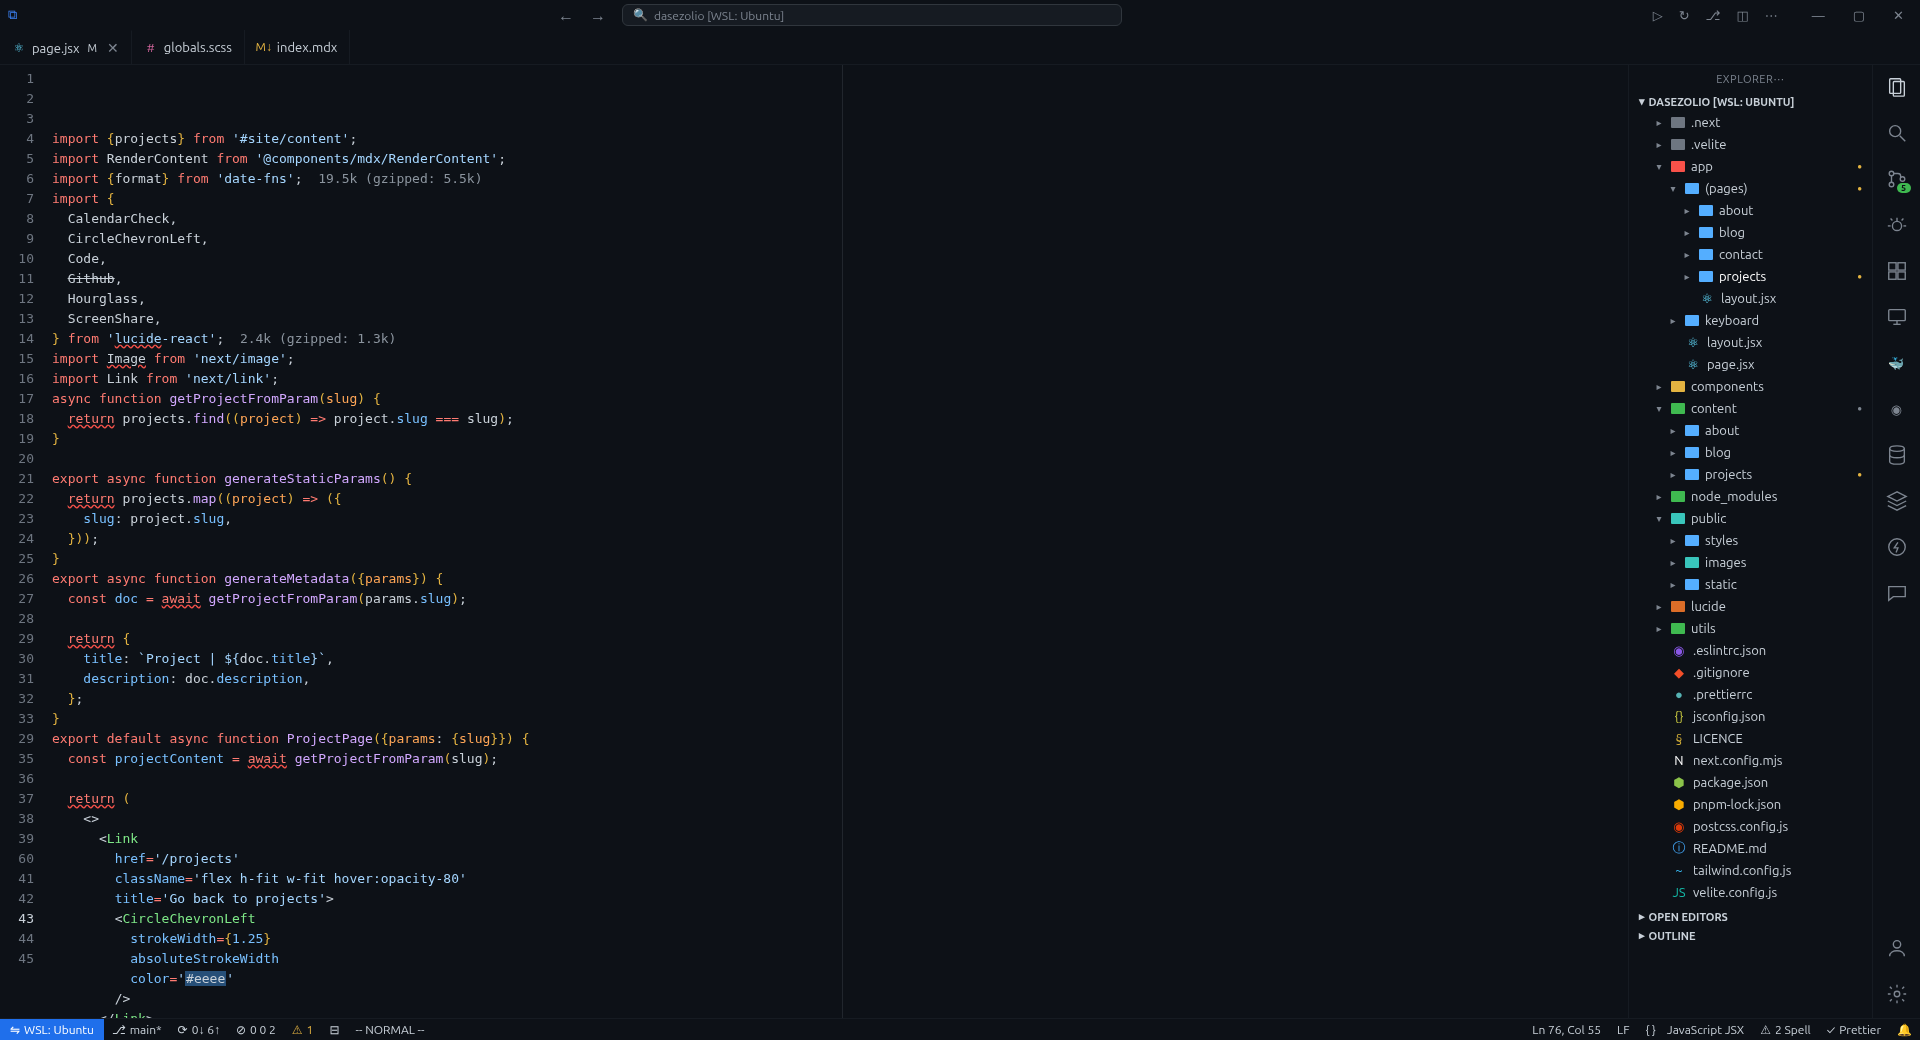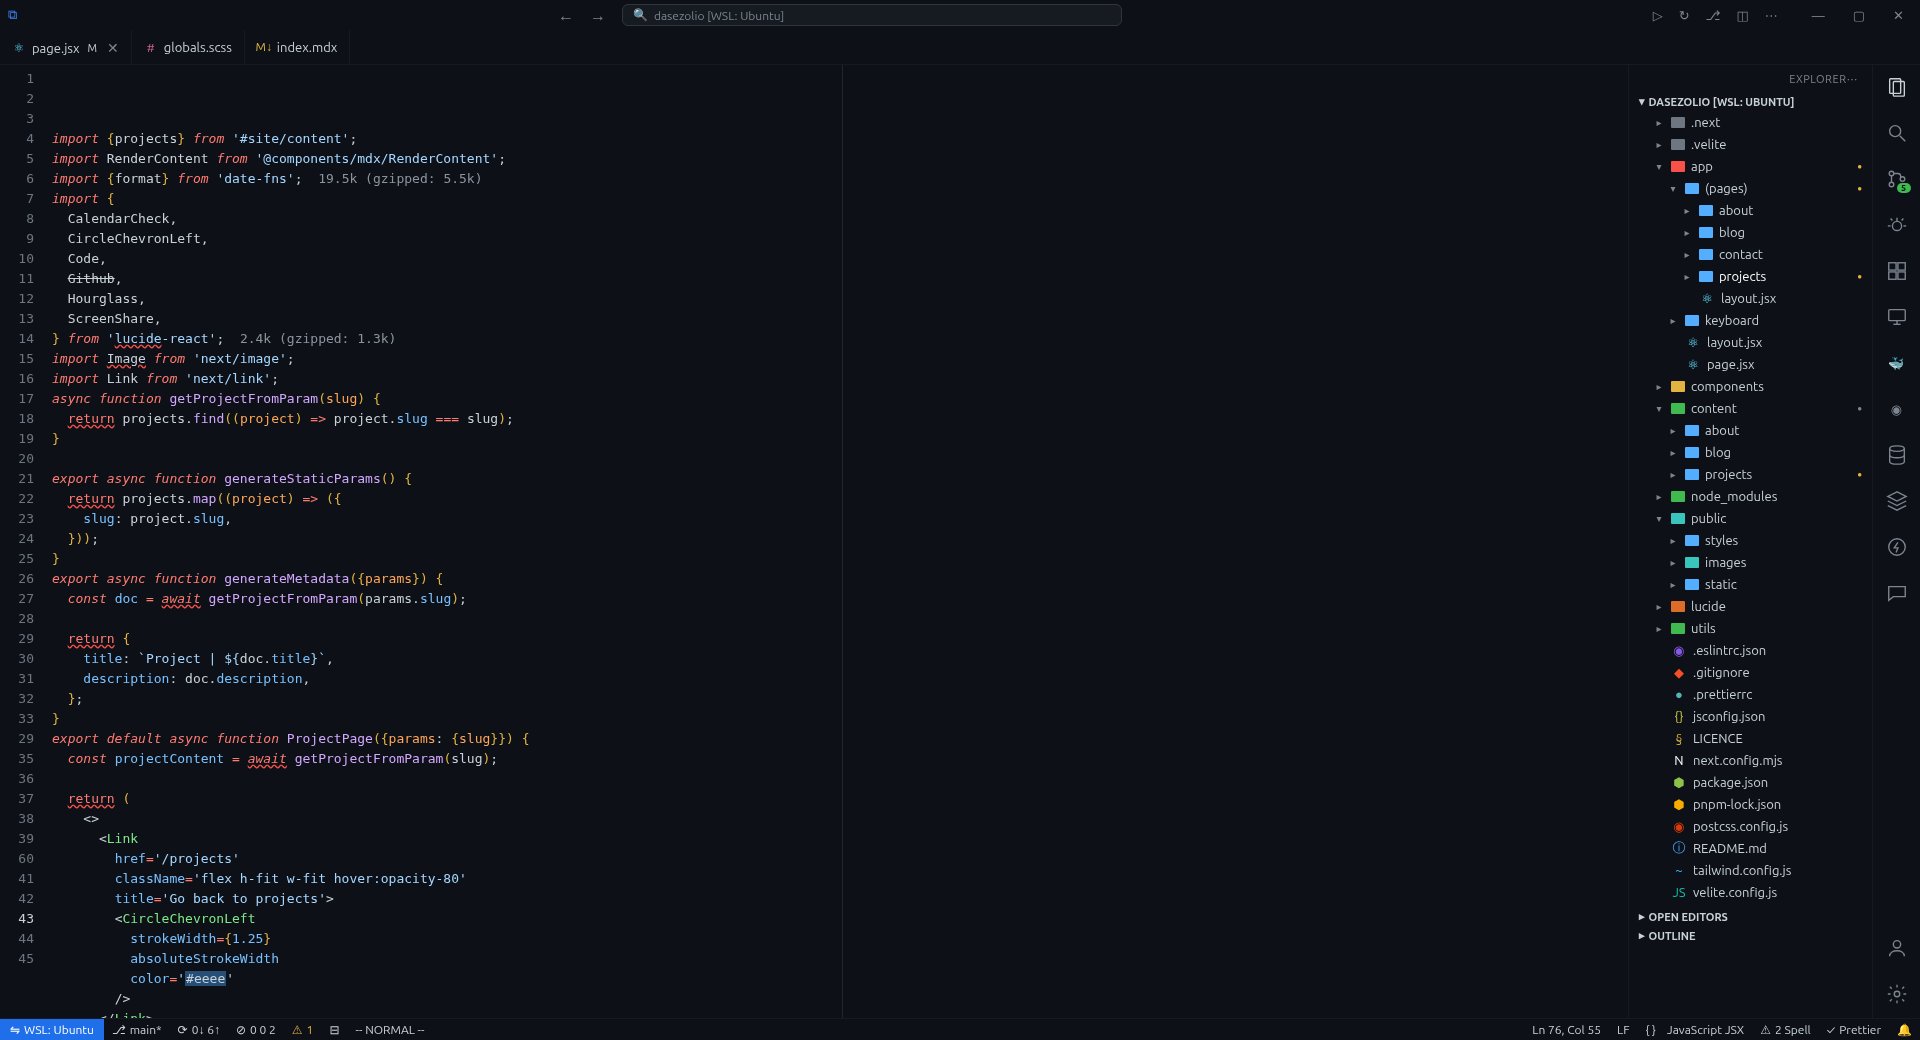--- a/index.html
+++ b/index.html
@@ -89,21 +89,21 @@
   padding-top: 4px;
   white-space: pre;
   position: relative;
   overflow: hidden;
 }
 .code-pane .line { height: 20px; }
 .ruler { position: absolute; top: 0; bottom: 0; left: 790px; width: 1px; background: #21262d; }
 .sel-box { background: #264f78; color: #c9d1d9; padding: 0 1px; }
 
 
-.kw   { color: #ff7b72; font-style: italic; }  
+.kw   { color: #ff7b72; }  
 .kw2  { color: #ff7b72; }                      
 .id   { color: #c9d1d9; }                      
 .fn   { color: #d2a8ff; }                      
 .str  { color: #a5d6ff; }                      
 .num  { color: #79c0ff; }                      
 .prop { color: #79c0ff; }                      
 .cm   { color: #8b949e; }                      
 .at   { color: #ffa657; }                      
 .yel  { color: #e3b341; }                      
 .grn  { color: #7ee787; }                      
@@ -120,21 +120,21 @@
   display: flex;
   flex-direction: column;
   flex-shrink: 0;
 }
 .explorer-head {
   padding: 8px 14px 6px;
   font-size: 11px;
   color: #7d8590;
   letter-spacing: 0.5px;
   display: flex;
-  justify-content: flex-end;
+  justify-content: center;
 }
 .tree-wrap { flex: 1; overflow-y: auto; padding: 0 4px 6px; }
 .sect {
   display: flex; align-items: center; gap: 4px;
   font-size: 11px; font-weight: 600; color: #c9d1d9;
   padding: 3px 6px; cursor: pointer;
 }
 .tree-row {
   display: flex; align-items: center; height: 22px;
   color: #c9d1d9; font-size: 13px; cursor: pointer;

